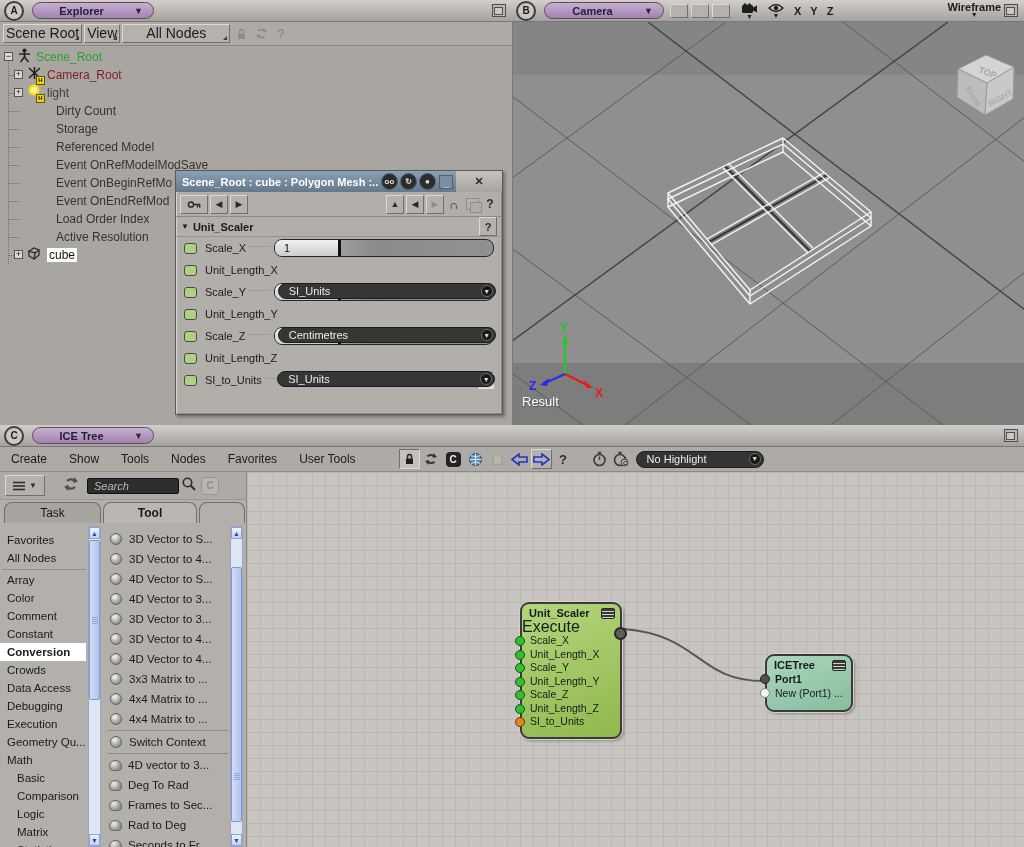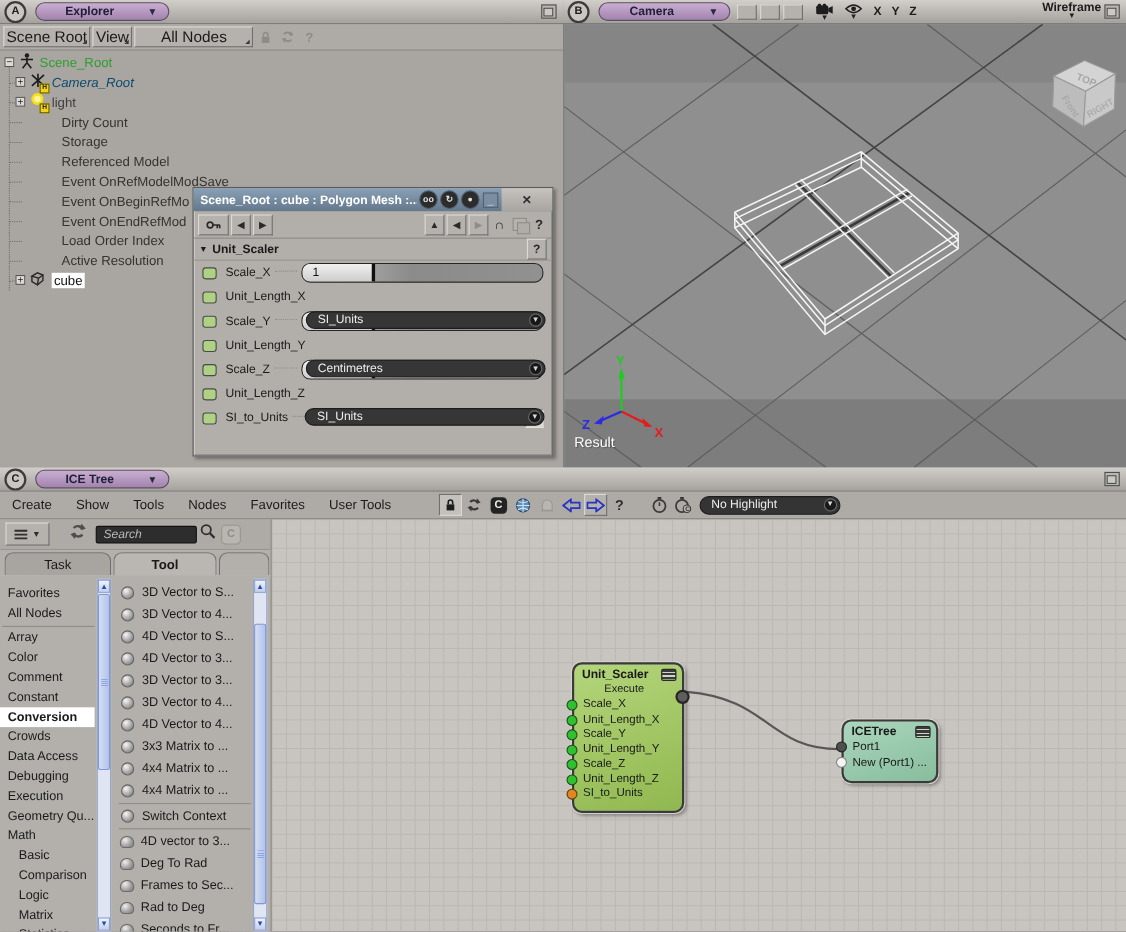--- a/index.html
+++ b/index.html
@@ -37,21 +37,21 @@
   .gray-ico{width:18px;height:18px;display:flex;align-items:center;justify-content:center;
        color:#8f8c88;font-weight:bold;font-size:12px;}
 
   .tree-row{position:absolute;height:17px;display:flex;align-items:center;font-size:12px;white-space:nowrap;}
   .expand-box{width:9px;height:9px;box-sizing:border-box;border:1px solid #555;background:#dcd9d5;
        font-size:9px;line-height:7px;text-align:center;color:#222;flex:none;}
   .tree-stub{position:absolute;width:12px;border-top:1px dotted #6e6e6e;}
   .hbadge{position:absolute;right:-3px;bottom:-2px;width:7px;height:7px;background:#f2d21a;border:1px solid #5a5a00;
        font-size:6px;font-weight:bold;color:#111;line-height:7px;text-align:center;}
   .lbl-green{color:#2f9e2f;}
-  .lbl-blue{color:#0c4a6e;font-style:italic;}
+  .lbl-blue{color:#7f1d1d;}
   .lbl-orange{color:#404040;}
   .lbl-sel{background:#ffffff;color:#111;padding:0 2px;}
   .lbl-dim{color:#35332f;}
 
   
   #ppg{left:175px;top:170px;width:328px;height:245px;background:#b2afaa;border:1px solid #5a5a5a;
        box-shadow:1px 1px 0 #d8d5d1 inset, -1px -1px 0 #8a8a8a inset, 2px 2px 3px rgba(0,0,0,.35);
        z-index:10;box-sizing:border-box;}
   #ppg-titlebar{display:flex;align-items:center;height:21px;background:linear-gradient(#89a0b6,#64788c);
        color:#fff;font-weight:bold;font-size:11px;}
@@ -147,21 +147,21 @@
 
   
   .gnode{position:absolute;border:2px solid #3a3a3a;border-radius:9px;box-shadow:0 0 0 1px #d4d1cd, 2px 2px 3px rgba(0,0,0,.3);
        z-index:3;box-sizing:border-box;}
   #unit-scaler-node{left:520px;top:602px;width:102px;height:137px;background:linear-gradient(160deg,#b4d57b,#90b84f);}
   #icetree-node{left:765px;top:654px;width:88px;height:58px;background:linear-gradient(160deg,#abd6bd,#87bd9d);}
   .gnode-header{display:flex;align-items:center;padding:3px 5px 1px 7px;}
   .gnode-title{font-size:11px;font-weight:bold;flex:1;}
   .burger{width:14px;height:11px;background:#3a3a3a;border-radius:2px;flex:none;
        background-image:repeating-linear-gradient(#3a3a3a 0 2px,#cfd6c2 2px 3px);border:1px solid #2a2a2a;box-sizing:border-box;}
-  .gnode-exec{font-size:10px;text-align:center;padding-right:7px;height:14px;line-height:14px;}
+  .gnode-exec{font-size:16px;text-align:left;padding-right:7px;height:14px;line-height:14px;}
   .gport-row{font-size:10.5px;height:13.5px;line-height:13.5px;padding-left:8px;position:relative;}
   .gdot{position:absolute;left:-7px;top:2px;width:8px;height:8px;border-radius:50%;
        background:#2fc12f;border:1.5px solid #1c4f1c;box-sizing:content-box;}
   .gdot.orange{background:#e2861f;border-color:#5e3a10;}
   .gdot.filled{background:#4f4f4f;border-color:#222;}
   .gdot.hollow{background:#f4f4f4;border-color:#808080;}
   .out-port{position:absolute;right:-7px;top:23px;width:9px;height:9px;border-radius:50%;
        background:#5e5e5e;border:2px solid #262626;}
 </style>
 </head>
@@ -603,21 +603,21 @@
     <div class="gport-row"><span class="gdot"></span><span>Scale_Z</span></div>
     <div class="gport-row"><span class="gdot"></span><span>Unit_Length_Z</span></div>
     <div class="gport-row"><span class="gdot orange"></span><span>SI_to_Units</span></div>
   </div>
 
   <div id="icetree-node" class="gnode">
     <div class="gnode-header">
       <span class="gnode-title">ICETree</span>
       <span class="burger"></span>
     </div>
-    <div class="gport-row" style="height:14px;line-height:14px;"><span class="gdot filled"></span><span>Port1</span></div>
+    <div class="gport-row" style="height:14px;line-height:14px;font-weight:bold;"><span class="gdot filled"></span><span>Port1</span></div>
     <div class="gport-row" style="height:14px;line-height:14px;"><span class="gdot hollow"></span><span>New (Port1) ...</span></div>
   </div>
 
   <div id="ice-search-row" class="abs">
     <div class="raised" style="width:38px;height:19px;margin-left:5px;display:flex;align-items:center;justify-content:center;gap:4px;">
       <svg width="12" height="10" viewBox="0 0 12 10">
           <g stroke="#2e2e2e" stroke-width="1.6">
             <line x1="0" y1="1.5" x2="12" y2="1.5"></line>
             <line x1="0" y1="5" x2="12" y2="5"></line>
             <line x1="0" y1="8.5" x2="12" y2="8.5"></line>

